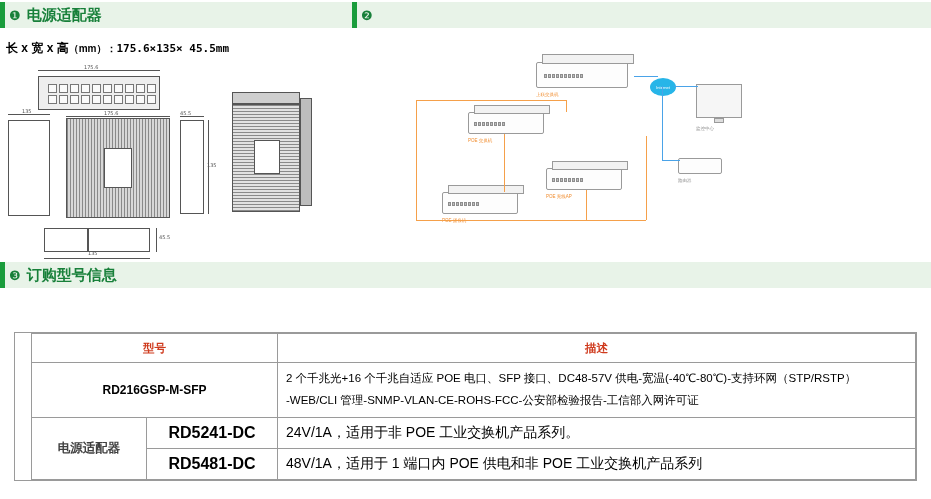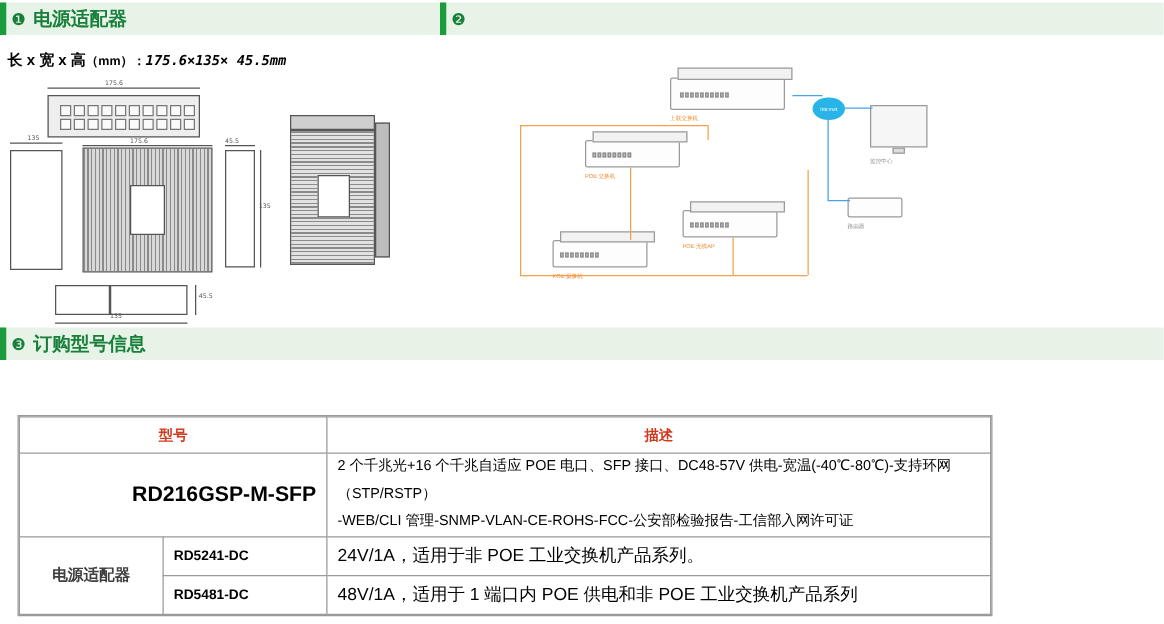--- a/index.html
+++ b/index.html
@@ -39,21 +39,21 @@
   #sec3{left:0px;top:262px;width:931px;}
 
   .dim-text{
     position:absolute;
     left:6px; top:40px;
     font-size:12px;
     font-weight:bold;
     white-space:nowrap;
   }
   .dim-text .unit{font-size:10px;}
-  .dim-text .val{font-family:"DejaVu Sans Mono", monospace;font-weight:bold;font-size:11px;font-style:italic;}
+  .dim-text .val{font-family:"DejaVu Sans Mono", monospace;font-weight:bold;font-size:11px;}
 
   
   #drawing{
     position:absolute;left:4px;top:62px;width:344px;height:190px;
   }
   .line{position:absolute;background:#555;}
   .box{position:absolute;border:1px solid #555;box-sizing:border-box;background:#fff;}
 
   
   .hatch{
@@ -86,43 +86,44 @@
   .blink{position:absolute;background:#4aa3e8;}
   .glabel{position:absolute;font-size:4.5px;color:#f08c2e;white-space:nowrap;line-height:1.35;}
   .cloud{
     position:absolute;background:#27b5e8;border-radius:50%;
     color:#fff;font-size:6px;display:flex;align-items:center;justify-content:center;
   }
   .screen{position:absolute;border:1px solid #9a9a9a;background:#f6f6f6;box-sizing:border-box;}
 
   
   #tablewrap{
-    position:absolute;left:14px;top:332px;width:780px;
+    position:absolute;left:14px;top:332px;width:903px;
     border:1px solid #9a9a9a;
     box-sizing:border-box;
+    padding-left:16px;
   }
   table{
     border-collapse:collapse;width:100%;table-layout:fixed;
   }
   table td,table th{
     border:1px solid #9a9a9a;
     padding:0 8px;
     font-size:11.5px;
     vertical-align:middle;
   }
   th{
     color:#cf3b1e;
     font-weight:bold;
     font-size:13px;
     height:28px;
     text-align:center;
   }
-  .c-model{width:246px;text-align:right;font-weight:bold;font-size:17px;}
+  .c-model{width:246px;text-align:center;font-weight:bold;font-size:12px;}
   .c-sub{width:115px;text-align:center;font-weight:bold;color:#404040;font-size:12.5px;}
-  .c-model2{width:131px;font-weight:bold;font-size:11px;}
+  .c-model2{width:131px;text-align:center;font-weight:bold;font-size:16px;}
   .desc{font-size:11.5px;line-height:1.9;}
   .r1 td{height:54px;}
   .r2 td,.r3 td{height:30px;}
   .desc-sm{font-size:14px;}
 </style>
 </head>
 <body>
 
 <div class="section-bar" id="sec1">
   <span class="marker">❶</span>

